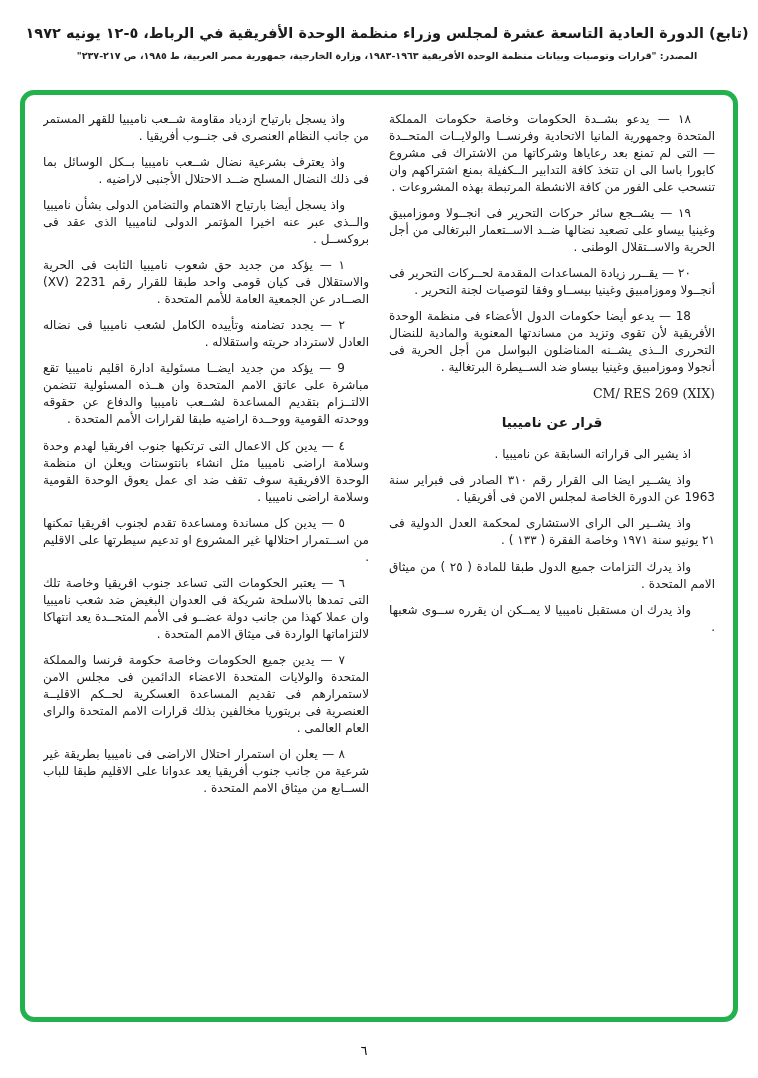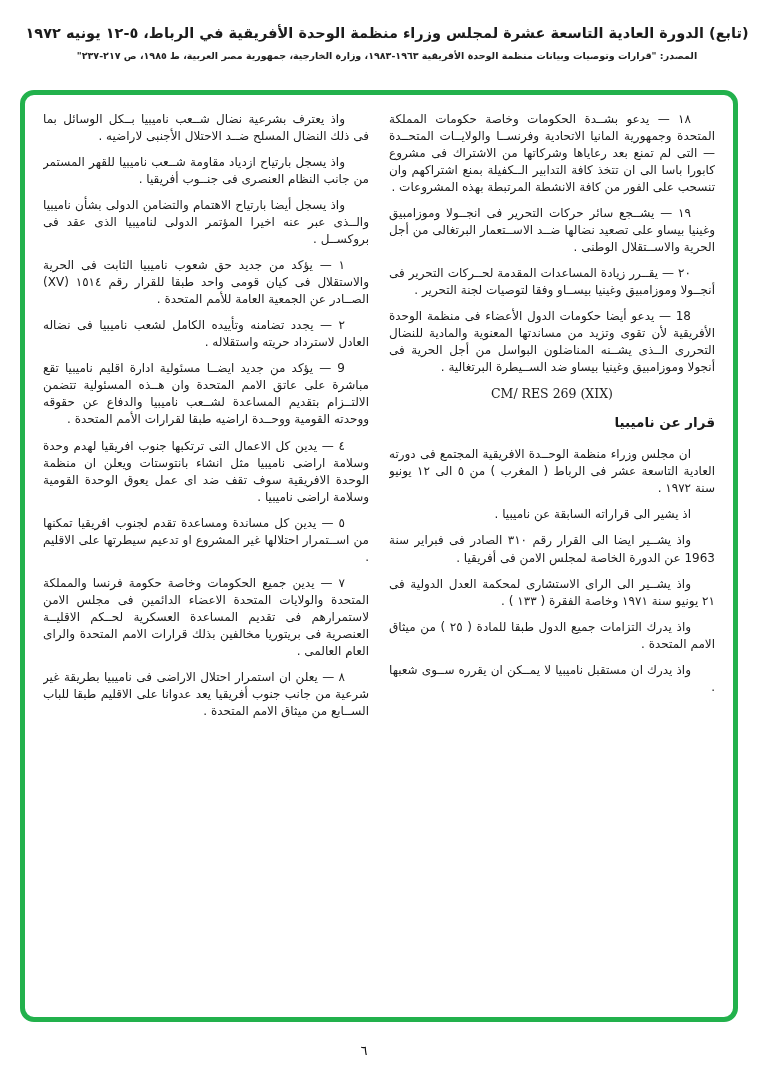--- a/index.html
+++ b/index.html
@@ -30,27 +30,28 @@
   .col {
     width:50%;
     font-size:12px;
     line-height:1.42;
     text-align:justify;
     overflow:hidden;
   }
   .para { margin-bottom:9px; text-indent:24px; }
   .res-code {
     direction:ltr;
-    text-align:center;
+    text-align:right;
     font-family:"DejaVu Serif", serif;
     font-size:12.5px;
     margin:8px 0 4px 0;
     text-indent:0;
   }
   .res-title {
+    text-align:center;
     font-weight:bold;
     font-size:13.5px;
     margin:10px 0 14px 0;
   }
   .page-number {
     position:absolute;
     bottom:20px; left:0; right:30px;
     text-align:center;
     font-size:13px;
     color:#111;
@@ -69,39 +70,39 @@
   <div class="col">
     <div>
         <p class="para">١٨ — يدعو بشــدة الحكومات وخاصة حكومات المملكة المتحدة وجمهورية المانيا الاتحادية وفرنســا والولايــات المتحــدة — التى لم تمنع بعد رعاياها وشركاتها من الاشتراك فى مشروع كابورا باسا الى ان تتخذ كافة التدابير الــكفيلة بمنع اشتراكهم وان تنسحب على الفور من كافة الانشطة المرتبطة بهذه المشروعات .</p>
         <p class="para">١٩ — يشــجع سائر حركات التحرير فى انجــولا وموزامبيق وغينيا بيساو على تصعيد نضالها ضــد الاســتعمار البرتغالى من أجل الحرية والاســتقلال الوطنى .</p>
         <p class="para">٢٠ — يقــرر زيادة المساعدات المقدمة لحــركات التحرير فى أنجــولا وموزامبيق وغينيا بيســاو وفقا لتوصيات لجنة التحرير .</p>
         <p class="para">18 — يدعو أيضا حكومات الدول الأعضاء فى منظمة الوحدة الأفريقية لأن تقوى وتزيد من مساندتها المعنوية والمادية للنضال التحررى الــذى يشــنه المناضلون البواسل من أجل الحرية فى أنجولا وموزامبيق وغينيا بيساو ضد الســيطرة البرتغالية .</p>
       </div>
     <div class="res-code">CM/ RES 269 (XIX)</div>
     <div class="res-title">قرار عن ناميبيا</div>
     <div>
-        <p class="para">ان مجلس وزراء منظمة الوحــدة الافريقية المجتمع فى دورته العادية التاسعة عشر فى الرباط ( المغرب ) من ٥ الى ١٢ يونيو سنة ١٩٧٢ .</p>
         <p class="para">اذ يشير الى قراراته السابقة عن ناميبيا .</p>
         <p class="para">واذ يشــير ايضا الى القرار رقم ٣١٠ الصادر فى فبراير سنة 1963 عن الدورة الخاصة لمجلس الامن فى أفريقيا .</p>
         <p class="para">واذ يشــير الى الراى الاستشارى لمحكمة العدل الدولية فى ٢١ يونيو سنة ١٩٧١ وخاصة الفقرة ( ١٣٣ ) .</p>
         <p class="para">واذ يدرك التزامات جميع الدول طبقا للمادة ( ٢٥ ) من ميثاق الامم المتحدة .</p>
         <p class="para">واذ يدرك ان مستقبل ناميبيا لا يمــكن ان يقرره ســوى شعبها .</p>
       </div>
   </div>
 
   <div class="col">
     <div>
+        <p class="para">واذ يسجل بارتياح ازدياد مقاومة شــعب ناميبيا للقهر المستمر من جانب النظام العنصرى فى جنــوب أفريقيا .</p>
         <p class="para">واذ يعترف بشرعية نضال شــعب ناميبيا بــكل الوسائل بما فى ذلك النضال المسلح ضــد الاحتلال الأجنبى لاراضيه .</p>
-        <p class="para">واذ يسجل بارتياح ازدياد مقاومة شــعب ناميبيا للقهر المستمر من جانب النظام العنصرى فى جنــوب أفريقيا .</p>
         <p class="para">واذ يسجل أيضا بارتياح الاهتمام والتضامن الدولى بشأن ناميبيا والــذى عبر عنه اخيرا المؤتمر الدولى لناميبيا الذى عقد فى بروكســل .</p>
-        <p class="para">١ — يؤكد من جديد حق شعوب ناميبيا الثابت فى الحرية والاستقلال فى كيان قومى واحد طبقا للقرار رقم ١٥١٤ (XV) الصــادر عن الجمعية العامة للأمم المتحدة .</p>
+        <p class="para">١ — يؤكد من جديد حق شعوب ناميبيا الثابت فى الحرية والاستقلال فى كيان قومى واحد طبقا للقرار رقم 2231 (XV) الصــادر عن الجمعية العامة للأمم المتحدة .</p>
         <p class="para">٢ — يجدد تضامنه وتأييده الكامل لشعب ناميبيا فى نضاله العادل لاسترداد حريته واستقلاله .</p>
         <p class="para">9 — يؤكد من جديد ايضــا مسئولية ادارة اقليم ناميبيا تقع مباشرة على عاتق الامم المتحدة وان هــذه المسئولية تتضمن الالتــزام بتقديم المساعدة لشــعب ناميبيا والدفاع عن حقوقه ووحدته القومية ووحــدة اراضيه طبقا لقرارات الأمم المتحدة .</p>
         <p class="para">٤ — يدين كل الاعمال التى ترتكبها جنوب افريقيا لهدم وحدة وسلامة اراضى ناميبيا مثل انشاء بانتوستات ويعلن ان منظمة الوحدة الافريقية سوف تقف ضد اى عمل يعوق الوحدة القومية وسلامة اراضى ناميبيا .</p>
         <p class="para">٥ — يدين كل مساندة ومساعدة تقدم لجنوب افريقيا تمكنها من اســتمرار احتلالها غير المشروع او تدعيم سيطرتها على الاقليم .</p>
+        <p class="para">٦ — يعتبر الحكومات التى تساعد جنوب افريقيا وخاصة تلك التى تمدها بالاسلحة شريكة فى العدوان البغيض ضد شعب ناميبيا وان عملا كهذا من جانب دولة عضــو فى الأمم المتحــدة يعد انتهاكا لالتزاماتها الواردة فى ميثاق الامم المتحدة .</p>
         <p class="para">٧ — يدين جميع الحكومات وخاصة حكومة فرنسا والمملكة المتحدة والولايات المتحدة الاعضاء الدائمين فى مجلس الامن لاستمرارهم فى تقديم المساعدة العسكرية لحــكم الاقليــة العنصرية فى بريتوريا مخالفين بذلك قرارات الامم المتحدة والراى العام العالمى .</p>
         <p class="para">٨ — يعلن ان استمرار احتلال الاراضى فى ناميبيا بطريقة غير شرعية من جانب جنوب أفريقيا يعد عدوانا على الاقليم طبقا للباب الســابع من ميثاق الامم المتحدة .</p>
       </div>
   </div>
 
 </div>
 
 <div class="page-number">٦</div>
 
 </body></html>

